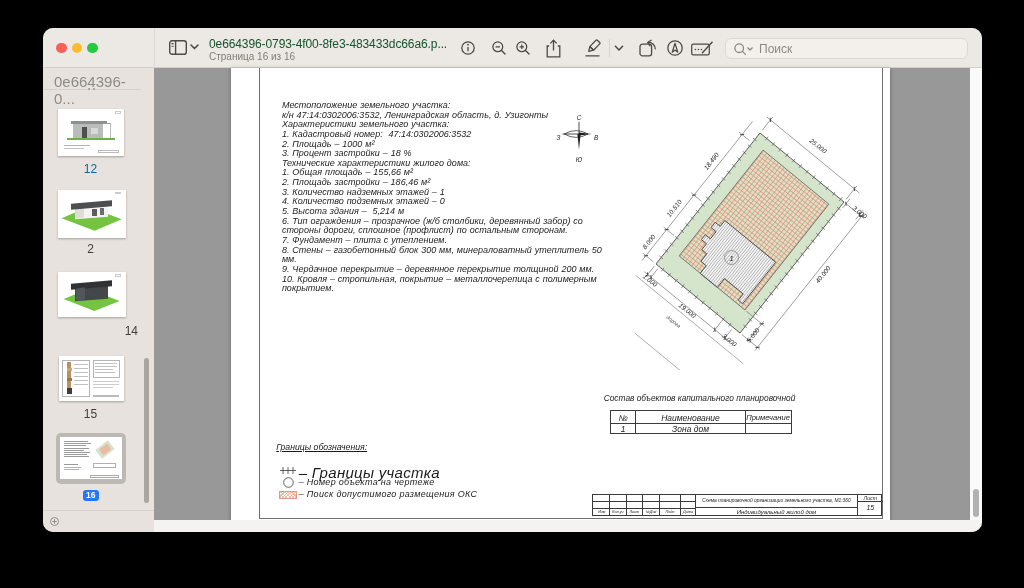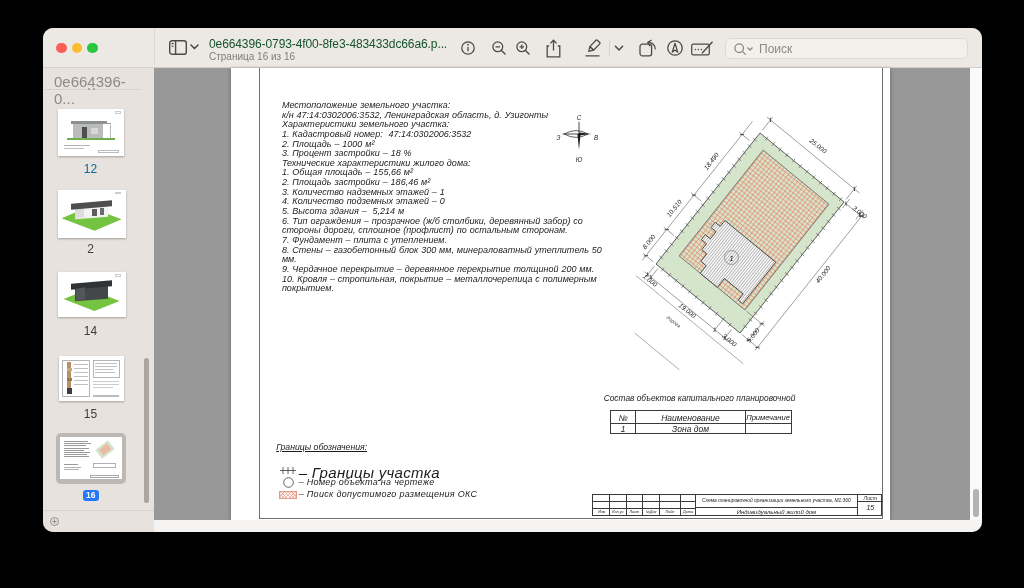--- a/index.html
+++ b/index.html
@@ -161,21 +161,21 @@
       <div class="abs" style="left:6px;top:17px;width:56px;height:22px;background:#74c341;clip-path:polygon(45% 0,100% 55%,55% 100%,0 45%);"></div>
 
       <div class="abs" style="left:17px;top:14px;width:33px;height:14px;background:#44474a;transform:skewY(-4deg);"></div>
 
       <div class="abs" style="left:13px;top:10px;width:41px;height:5.5px;background:#303335;transform:skewY(-5deg);"></div>
 
       <div class="abs" style="left:18px;top:16px;width:9px;height:12px;background:#54575a;transform:skewY(-10deg);"></div>
       <div class="abs" style="left:57px;top:2px;width:6px;height:2.5px;border:0.5px solid #ccc;"></div>
     </div>
 
-    <div class="abs" style="left:0;top:256.5px;width:95px;text-align:center;font-size:12px;color:#403d3a;">14</div>
+    <div class="abs" style="left:0;top:256.5px;width:95px;text-align:right;font-size:12px;color:#403d3a;">14</div>
 
     <div class="abs" style="left:16px;top:288.4px;width:64.5px;height:44.8px;background:#fff;box-shadow:0 0.5px 2px rgba(0,0,0,0.3);overflow:hidden;">
 
       <div class="abs" style="left:3px;top:4px;width:28px;height:37px;border:0.5px solid #b5b5b5;"></div>
 
       <div class="abs" style="left:8px;top:6px;width:4px;height:26px;background:#b79066;"></div>
       <div class="abs" style="left:8px;top:12px;width:4.5px;height:3px;background:#c8a87a;"></div>
       <div class="abs" style="left:8px;top:22px;width:4.5px;height:3px;background:#9a7a50;"></div>
 
       <div class="abs" style="left:8px;top:32px;width:4.5px;height:6px;background:#3d3d3d;"></div>

